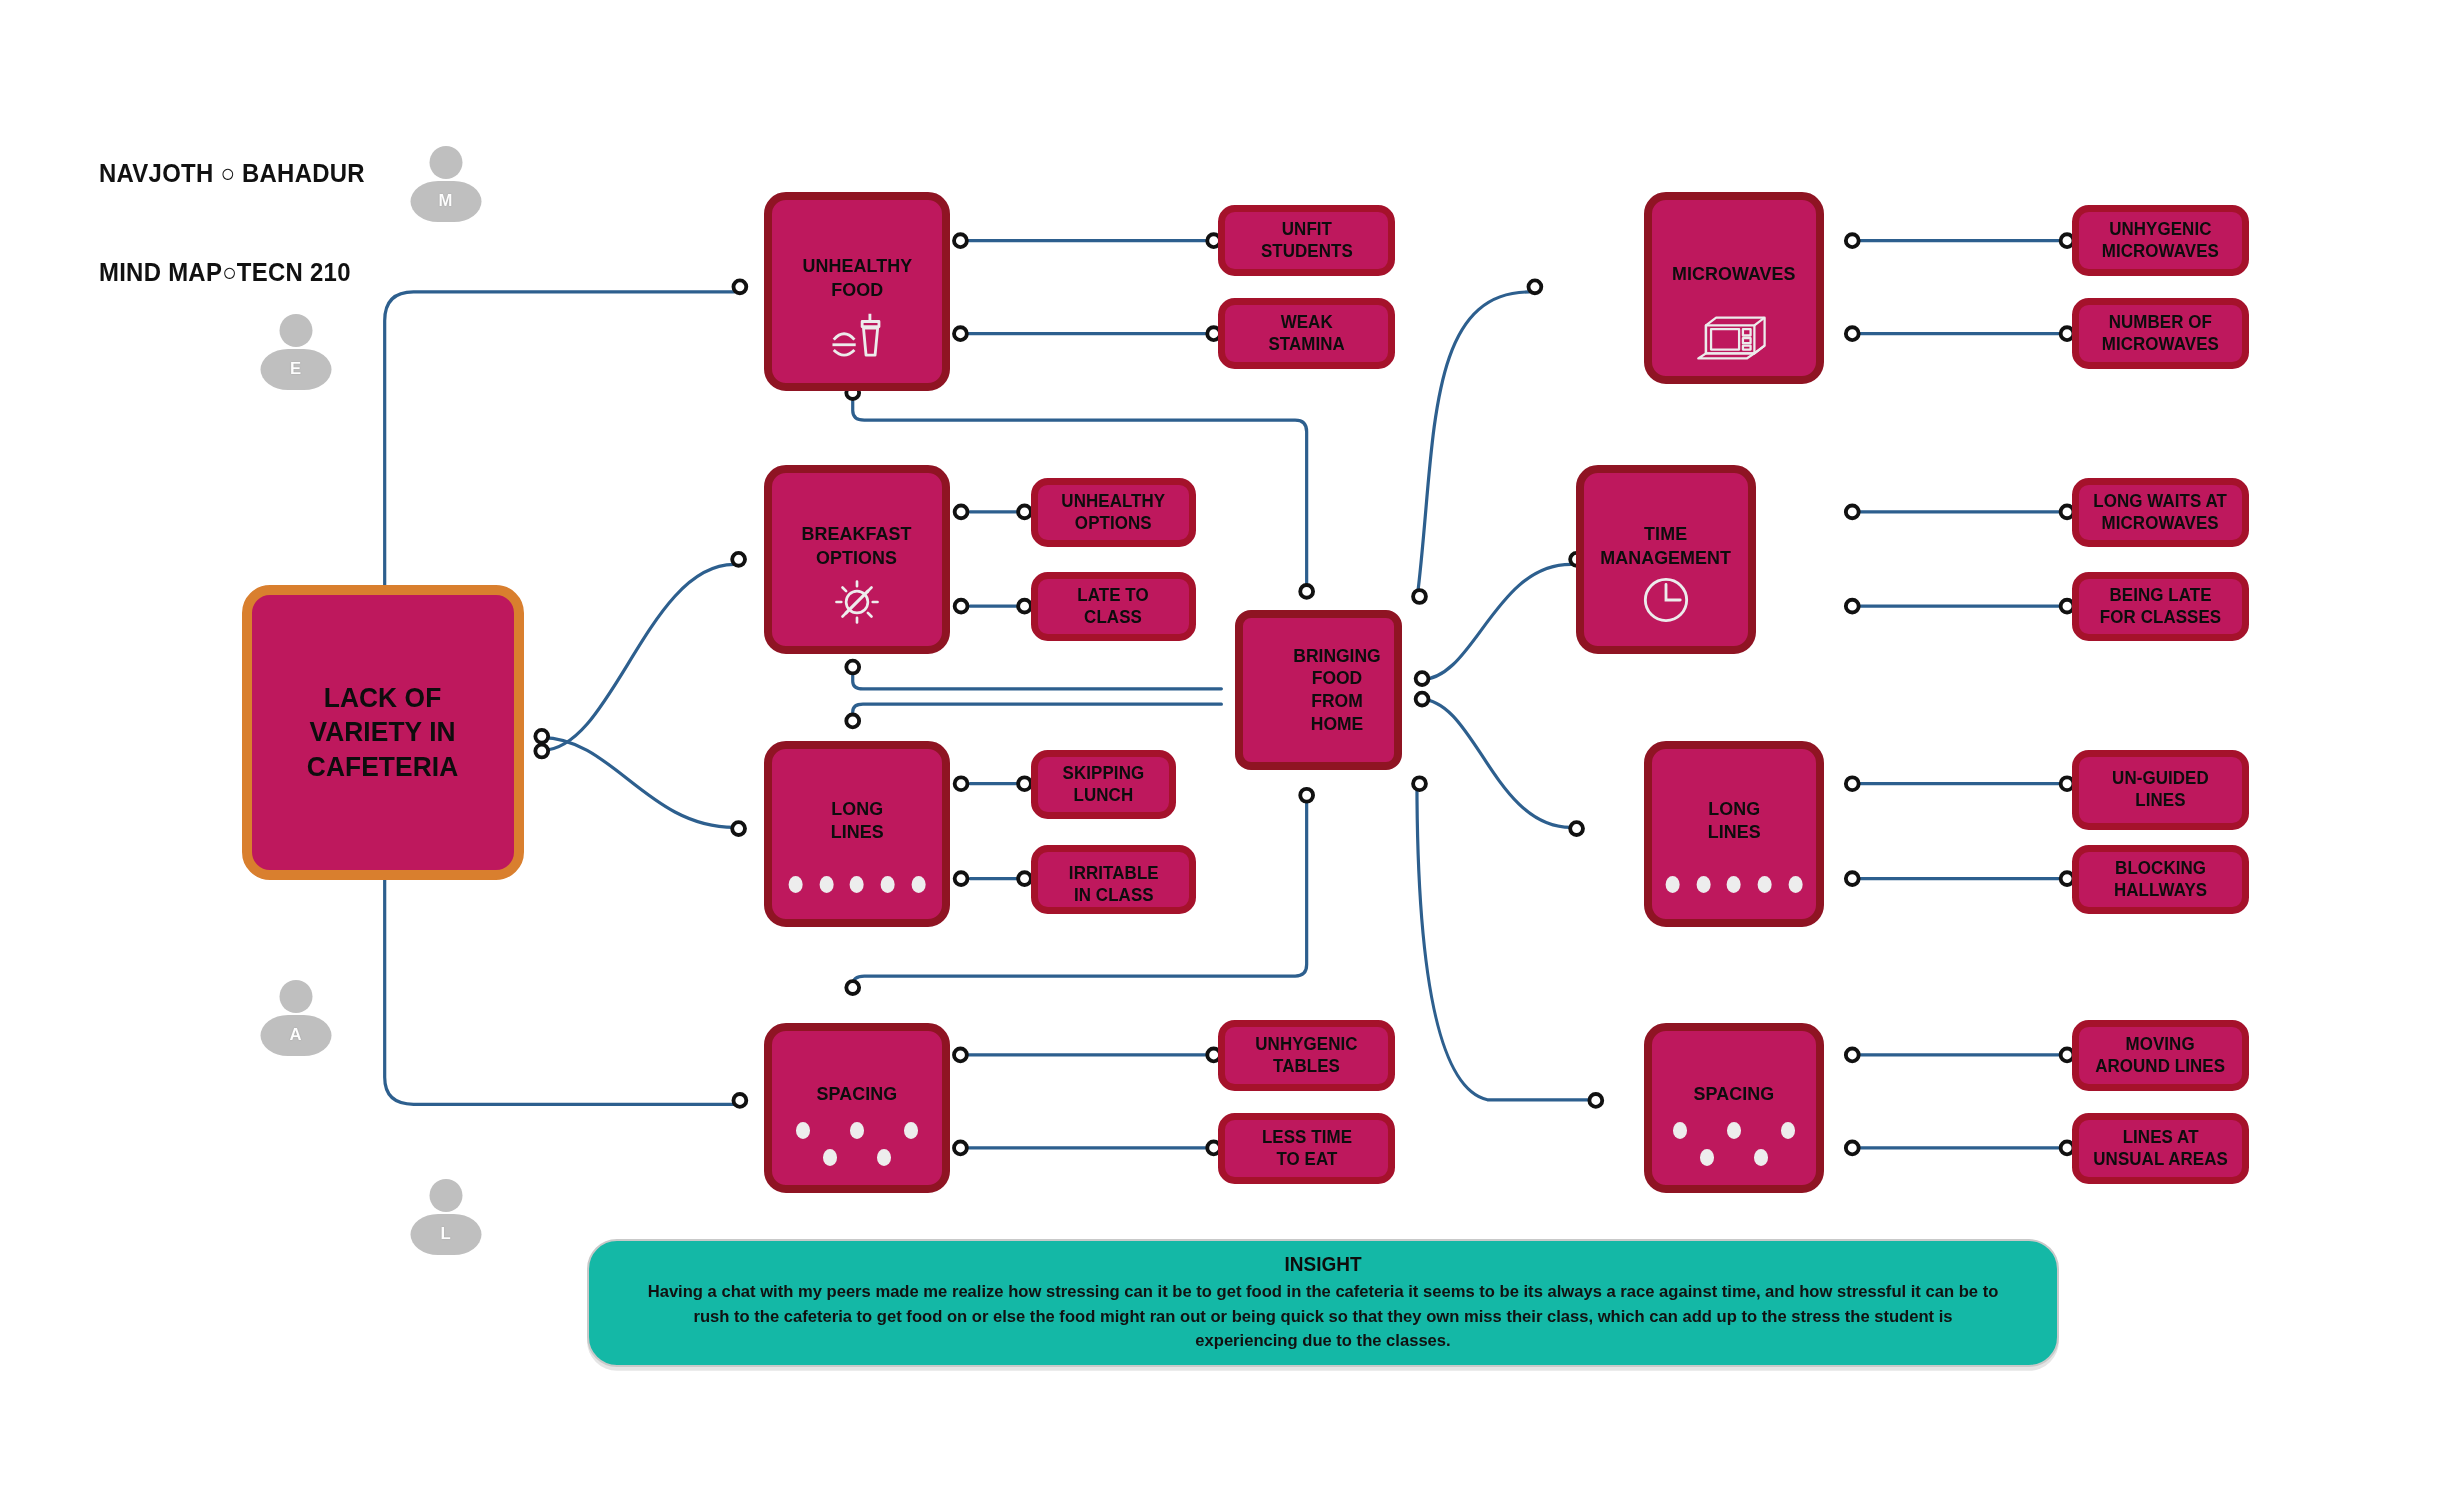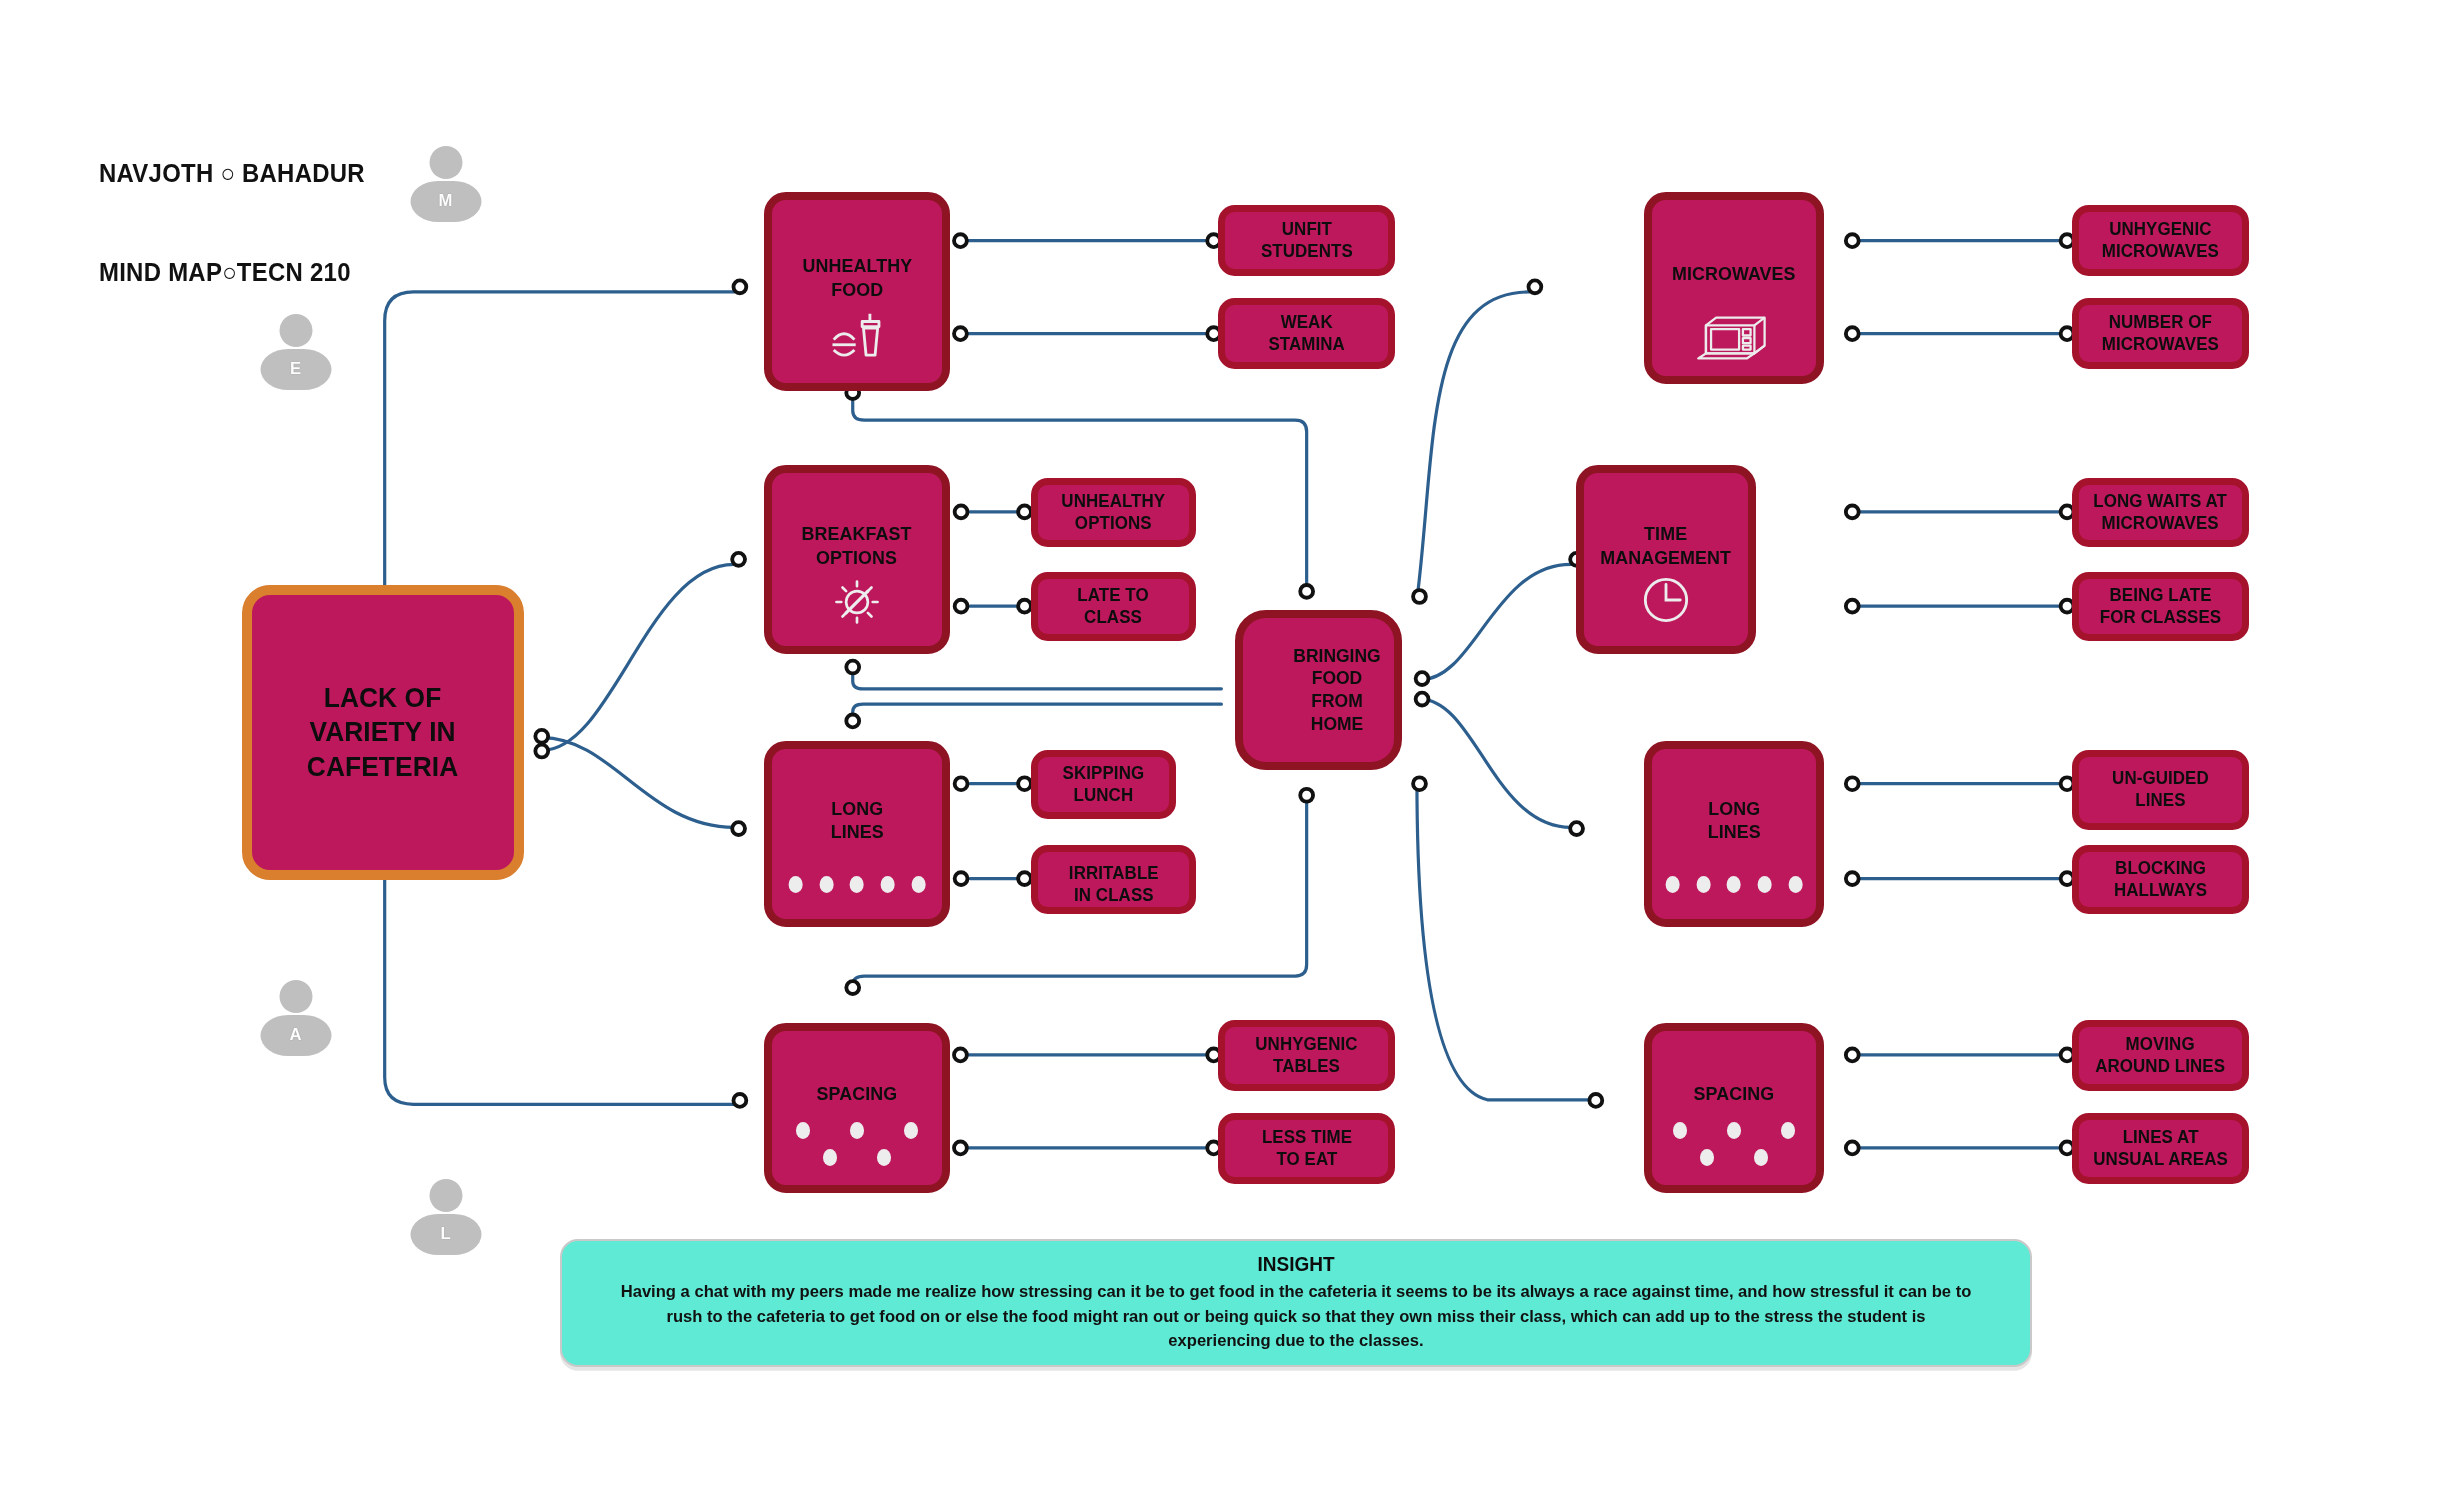--- a/index.html
+++ b/index.html
@@ -107,21 +107,21 @@
   .node.central .label { font-size: 28px; letter-spacing: 0.1px; }
 
   .node.branch {
     border: 8.3px solid #8F1423;
     border-radius: 22px;
   }
   .node.branch .label { font-size: 19px; letter-spacing: 0.1px; }
 
   .node.hub {
     border: 8.3px solid #8F1423;
-    border-radius: 31px;
+    border-radius: 16px;
     padding-left: 37px;
   }
   .node.hub .label { font-size: 18.6px; }
 
   .node.leaf {
     border: 7px solid #A5122B;
     border-radius: 16.7px;
   }
   .node.leaf .label { font-size: 18px; letter-spacing: 0.1px; }
 
@@ -151,28 +151,28 @@
     background: #ededed;
   }
   .dots-row { bottom: 26px; gap: 16.7px; }
   .dots-grid { bottom: 19px; flex-direction: column; gap: 10.3px; align-items: center; }
   .dots-grid .r { display: flex; gap: 40px; }
   .dots-grid .r.r2 { padding-left: 0; gap: 40px; }
 
   
   .insight-box {
     position: absolute;
-    left: 560px;
+    left: 587px;
     top: 1239px;
     width: 1472px;
     height: 128px;
     box-sizing: border-box;
     border: 2.6px solid #c9c9c9;
-    border-radius: 18px;
-    background: #5eead4;
+    border-radius: 30px;
+    background: #14b8a6;
     padding: 11.5px 26px 0 26px;
     text-align: center;
     box-shadow: 0 3.8px 0 rgba(0,0,0,0.10);
   }
   .insight-title {
     font-family: "Liberation Sans", sans-serif;
     font-weight: bold;
     font-size: 20px;
     color: #0d0d0d;
     margin-bottom: 3.8px;

